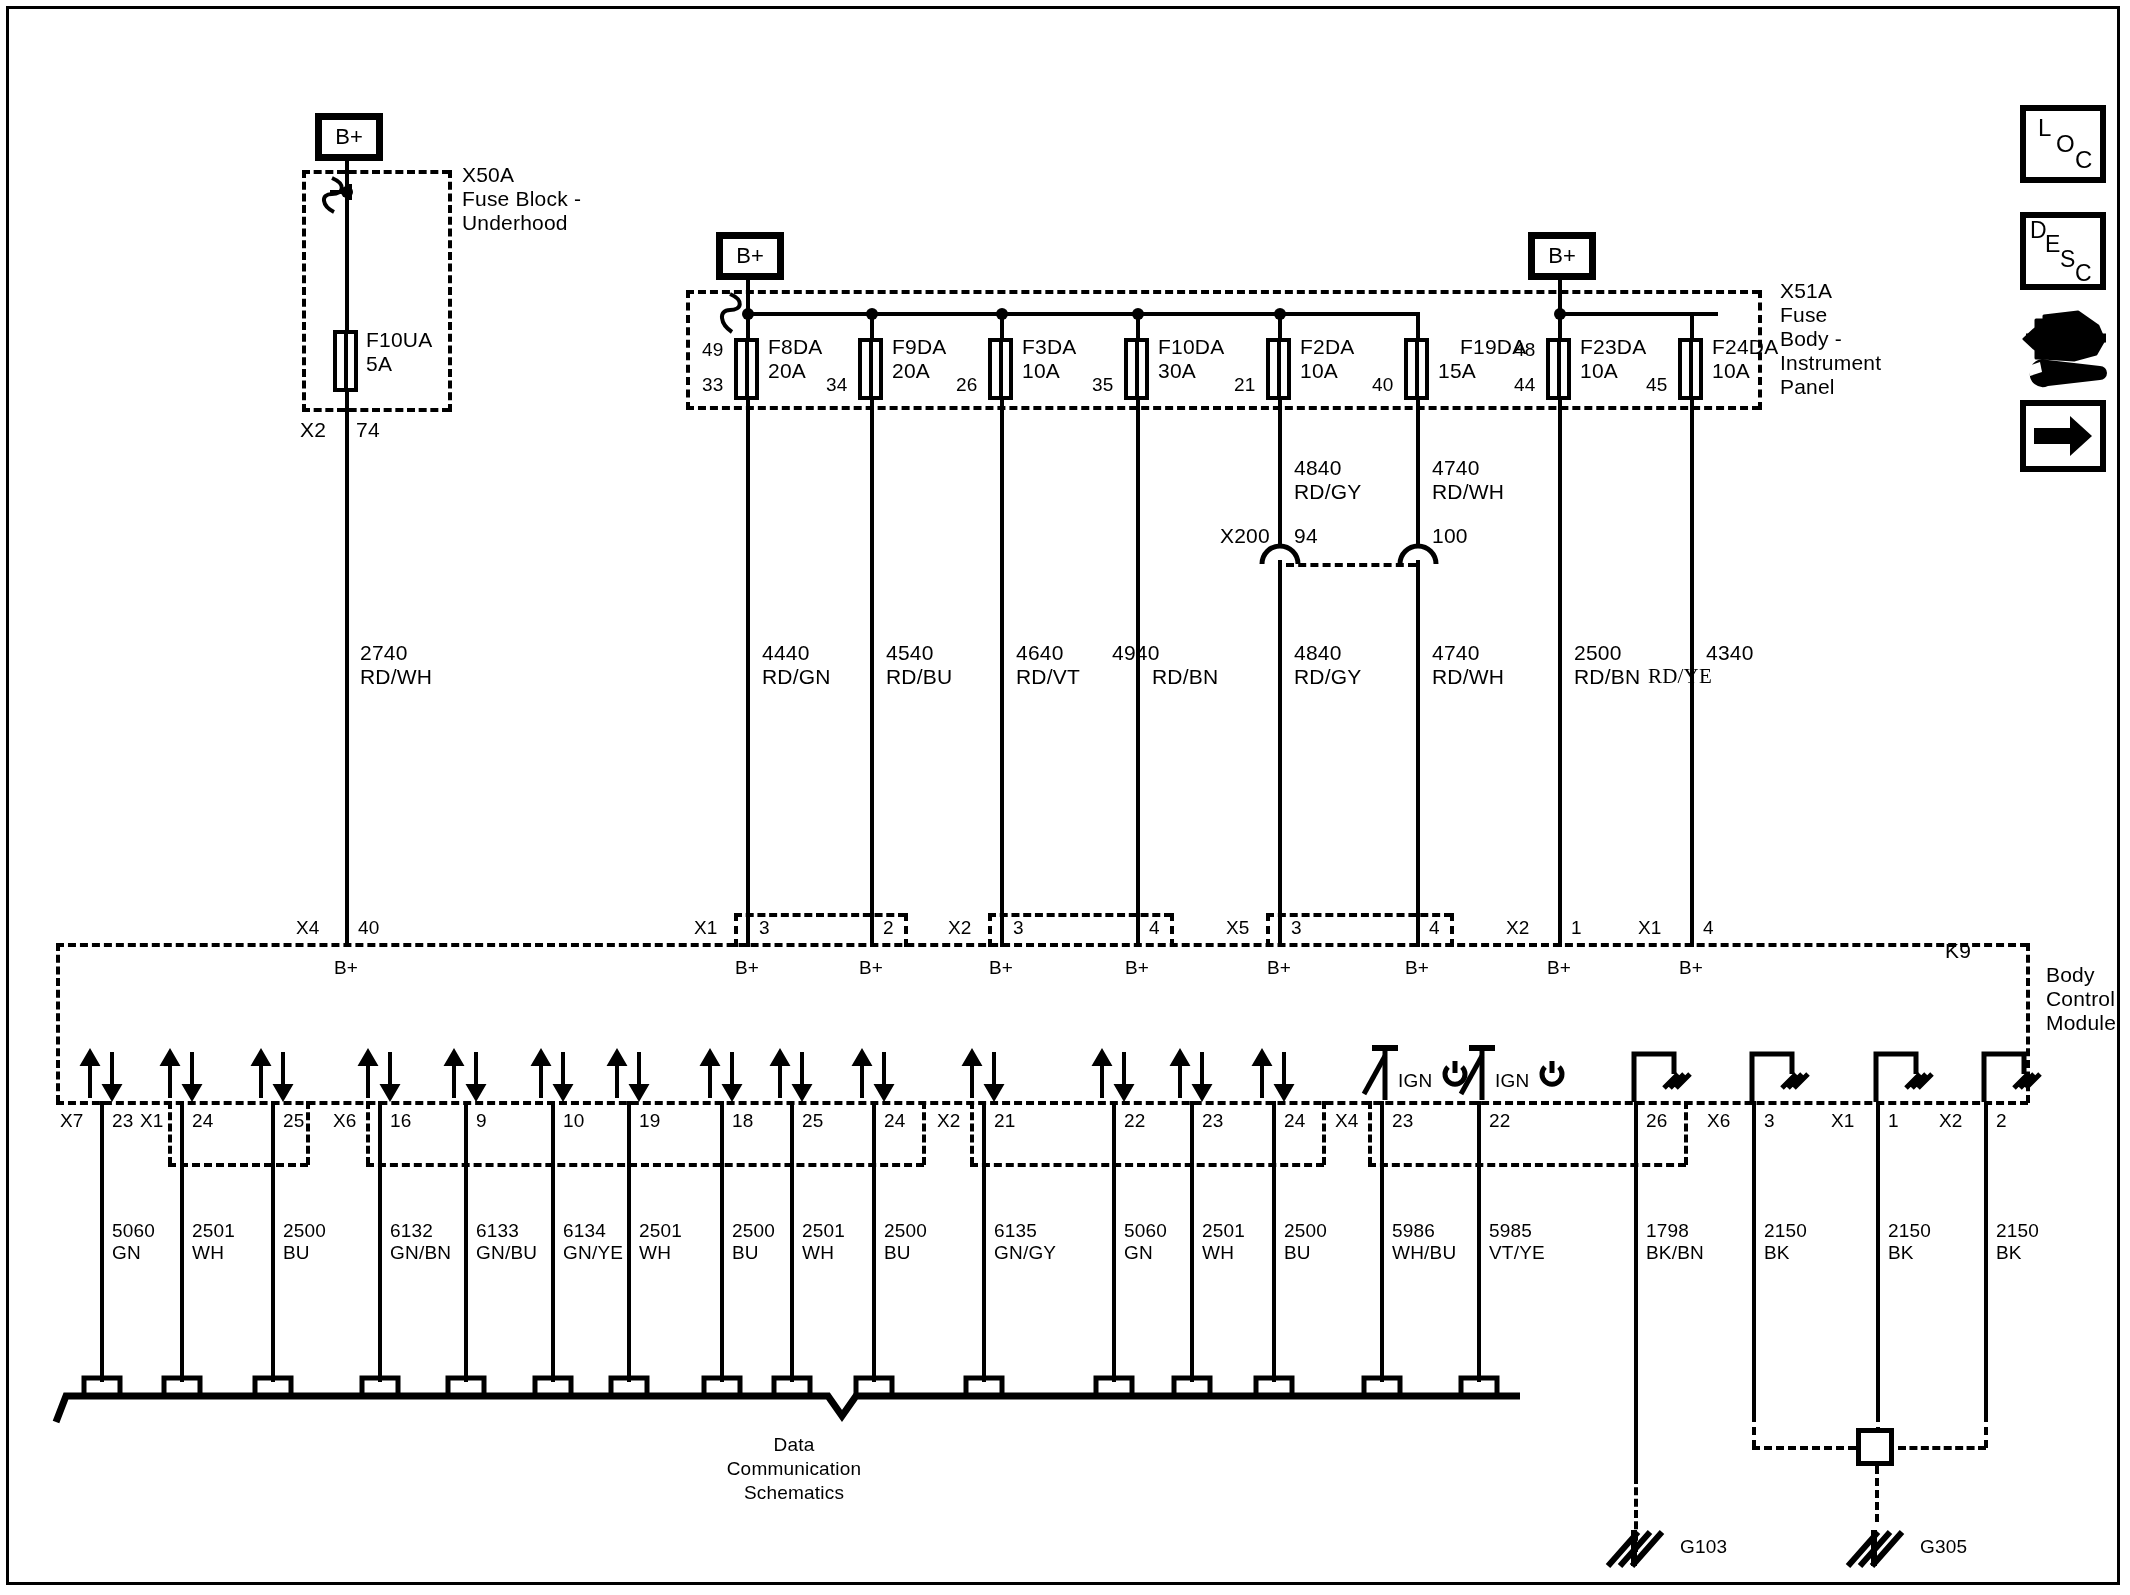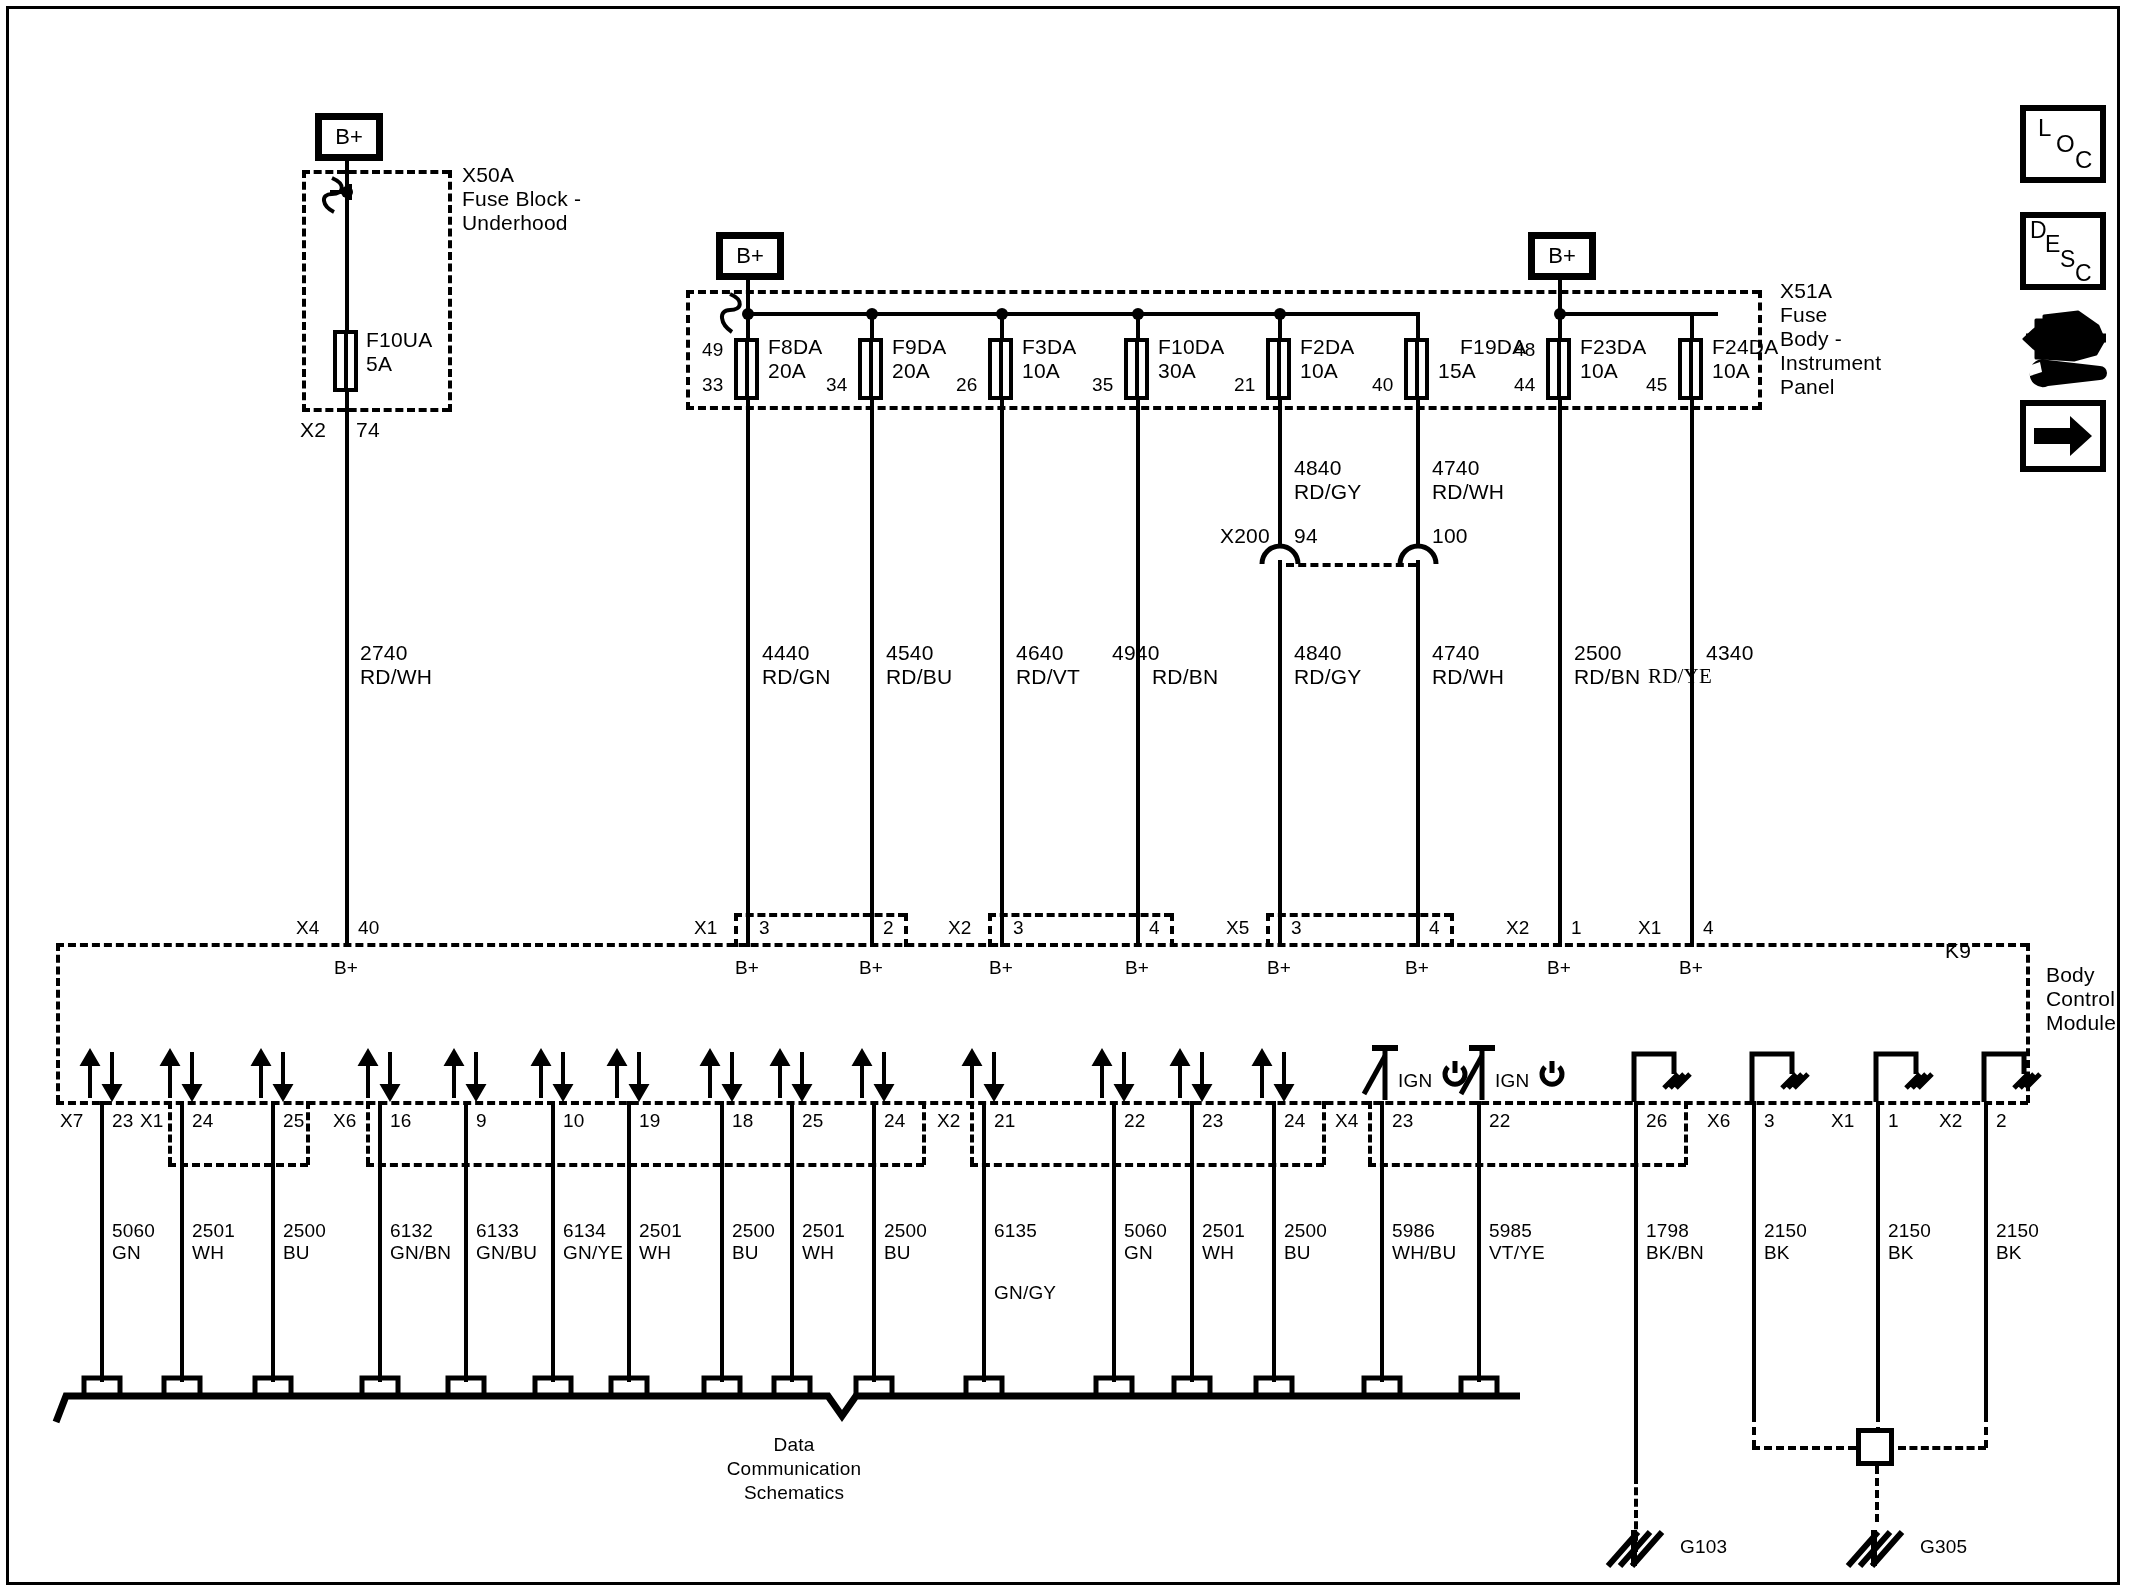--- a/index.html
+++ b/index.html
@@ -461,21 +461,21 @@
 
   <div class="dash-v" style="left:366px;top:1101px;height:64px;"></div>
   <div class="dash-v" style="left:922px;top:1101px;height:64px;"></div>
   <div class="dash-h" style="left:366px;top:1163px;width:558px;"></div>
 
   <div class="vline" style="left:982px;top:1101px;height:62px;"></div>
   <span class="t sm" style="left:937px;top:1108px;">X2</span>
   <span class="t sm" style="left:994px;top:1108px;">21</span>
   <div class="vline" style="left:982px;top:1160px;height:222px;"></div>
   <span class="t sm" style="left:994px;top:1218px;">6135</span>
-  <span class="t sm" style="left:994px;top:1240px;margin-top:40px;">GN/GY</span>
+  <span class="t sm" style="left:994px;top:1240px;">GN/GY</span>
   <svg style="position:absolute;left:960px;top:1368px;" width="48" height="32">
     <path d="M6 30 L6 10 L42 10 L42 30" fill="none" stroke="#000" stroke-width="5"></path>
   </svg>
 
   <div class="vline" style="left:1112px;top:1101px;height:62px;"></div>
   <span class="t sm" style="left:1124px;top:1108px;">22</span>
   <div class="vline" style="left:1112px;top:1160px;height:222px;"></div>
   <span class="t sm" style="left:1124px;top:1218px;">5060</span>
   <span class="t sm" style="left:1124px;top:1240px;">GN</span>
   <svg style="position:absolute;left:1090px;top:1368px;" width="48" height="32">

